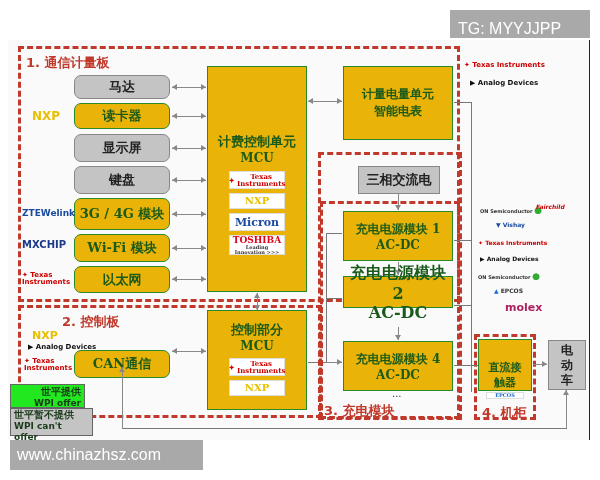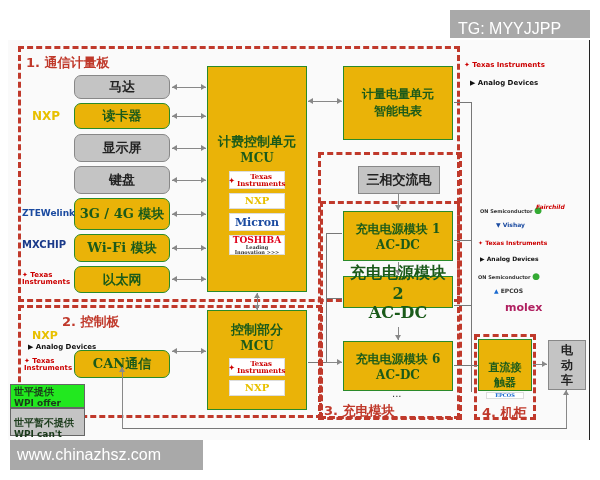--- a/index.html
+++ b/index.html
@@ -142,21 +142,21 @@
   <div>充电电源模块 1</div>
   <div>AC-DC</div>
 </div>
 <div class="abs arrow-v down" style="left:398px;top:262px;height:13px;"></div>
 <div class="abs green" style="left:343px;top:276px;width:110px;height:32px;flex-direction:column;font-size:16px;">
   <div>充电电源模块 2</div>
   <div>AC-DC</div>
 </div>
 <div class="abs arrow-v down" style="left:398px;top:327px;height:13px;"></div>
 <div class="abs green" style="left:343px;top:341px;width:110px;height:50px;flex-direction:column;font-size:12px;">
-  <div>充电电源模块 6</div>
+  <div>充电电源模块 4</div>
   <div>AC-DC</div>
 </div>
 <div class="abs" style="left:392px;top:388px;font-size:10px;color:#333;">...</div>
 
 <div class="abs line" style="left:454px;top:240px;width:18px;height:1px;"></div>
 <div class="abs line" style="left:454px;top:305px;width:18px;height:1px;"></div>
 <div class="abs line" style="left:454px;top:365px;width:18px;height:1px;"></div>
 
 <div class="abs" style="left:478px;top:200px;width:90px;height:118px;">
   <div class="abs side-logo" style="left:2px;top:6px;color:#333;font-size:5px;"><span>ON Semiconductor</span> <span style="color:#3a3;font-size:9px;">●</span></div>
@@ -183,24 +183,24 @@
 <div class="abs grey" style="left:548px;top:340px;width:38px;height:50px;flex-direction:column;font-size:12px;line-height:15px;">
   <div>电</div>
   <div>动</div>
   <div>车</div>
 </div>
 
 <div class="abs arrow-v up" style="left:566px;top:390px;height:38px;"></div>
 <div class="abs line" style="left:122px;top:428px;width:445px;height:1px;"></div>
 <div class="abs arrow-v up" style="left:122px;top:367px;height:62px;"></div>
 
-<div class="abs legend-green" style="left:10px;top:384px;width:75px;height:24px;padding:1px 3px;">
+<div class="abs legend-green" style="left:10px;top:384px;width:75px;height:24px;padding:1px 3px;text-align:right;">
   <div class="legend-cn">世平提供</div>
   <div class="legend-en">WPI offer</div>
 </div>
-<div class="abs legend-grey" style="left:10px;top:408px;width:75px;height:28px;padding:8px 3px;">
+<div class="abs legend-grey" style="left:10px;top:408px;width:83px;height:28px;padding:0 3px;">
   <div class="legend-cn">世平暂不提供</div>
   <div class="legend-en">WPI can't offer</div>
 </div>
 
 <div class="abs watermark" style="left:10px;top:440px;width:193px;height:30px;font-size:16px;padding-left:7px;">
   <span>www.chinazhsz.com</span>
 </div>
 
 </body></html>

